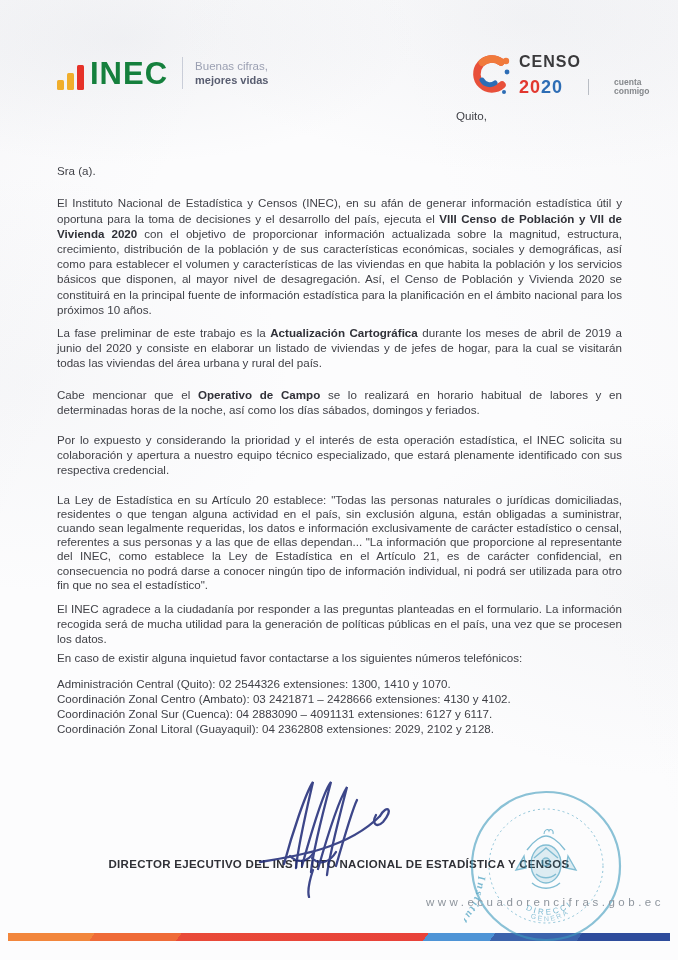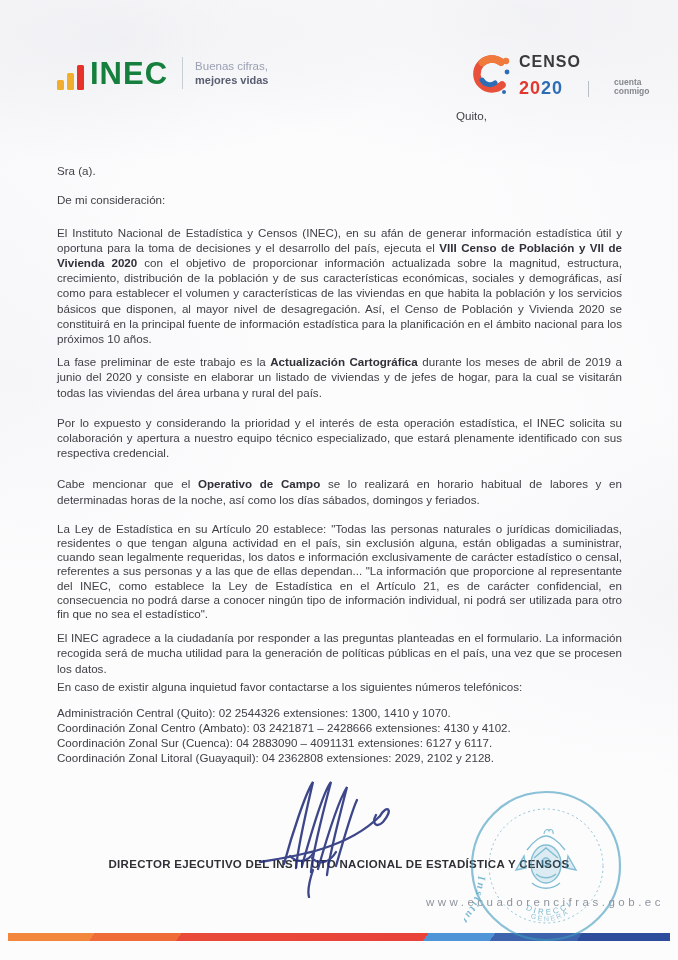--- a/index.html
+++ b/index.html
@@ -30,21 +30,21 @@
   .inec-bars .b3 { height:25px; background:#E63229; }
   .inec-word { font-size:31px; font-weight:bold; letter-spacing:1px; color:#15803d; line-height:1; }
   .inec-div { width:1px; height:32px; background:#C9CDD8; margin:0 12px 0 14px; }
   .inec-tag { font-size:11.5px; line-height:14px; }
   .inec-tag .t1 { color:#9BA0B2; }
   .inec-tag .t2 { color:#585D70; font-weight:bold; font-size:11px; }
 
   .censo-logo { position:absolute; left:468px; top:52px; display:flex; align-items:center; }
   .censo-text { margin-left:7px; line-height:1; }
   .censo-title { font-size:16px; font-weight:800; letter-spacing:1px; color:#3A3A3C; }
-  .censo-row2 { display:flex; align-items:flex-end; margin-top:8px;gap:20px; }
+  .censo-row2 { display:flex; align-items:center; margin-top:8px;gap:20px; }
   .censo-year { font-size:18px; font-weight:800; letter-spacing:1px; }
   .censo-year .red { color:#E2372F; }
   .censo-year .blue { color:#2D6DB5; }
   .censo-vdiv { width:1px; height:16px; background:#B9BDC4; margin:0 5px; }
   .censo-tag { font-size:8.5px; color:#85888C; line-height:9.5px; font-weight:bold; }
 
   
   .content {
     position:absolute; left:57px; top:108px; width:565px;
     font-size:11.6px; line-height:15.2px; text-align:justify;
@@ -117,26 +117,25 @@
           <div>cuenta</div>
           <div>conmigo</div>
         </span>
       </div>
     </div>
   </div>
 
   <div class="content">
     <p class="city">Quito,</p>
     <p class="plain" style="margin-top:40px">Sra (a).</p>
-    <p class="plain" style="margin-top:14px">De mi consideración:</p>
 
     <p style="margin-top:17px"><span>El Instituto Nacional de Estadística y Censos (INEC), en su afán de generar información estadística útil y oportuna para la toma de decisiones y el desarrollo del país, ejecuta el </span><span class="b">VIII Censo de Población y VII de Vivienda 2020</span><span> con el objetivo de proporcionar información actualizada sobre la magnitud, estructura, crecimiento, distribución de la población y de sus características económicas, sociales y demográficas, así como para establecer el volumen y características de las viviendas en que habita la población y los servicios básicos que disponen, al mayor nivel de desagregación. Así, el Censo de Población y Vivienda 2020 se constituirá en la principal fuente de información estadística para la planificación en el ámbito nacional para los próximos 10 años.</span></p>
     <p style="margin-top:8px"><span>La fase preliminar de este trabajo es la </span><span class="b">Actualización Cartográfica</span><span> durante los meses de abril de 2019 a junio del 2020 y consiste en elaborar un listado de viviendas y de jefes de hogar, para la cual se visitarán todas las viviendas del área urbana y rural del país.</span></p>
+    <p style="margin-top:16px"><span>Cabe mencionar que el </span><span class="b">Operativo de Campo</span><span> se lo realizará en horario habitual de labores y en determinadas horas de la noche, así como los días sábados, domingos y feriados.</span></p>
     <p style="margin-top:15px"><span>Por lo expuesto y considerando la prioridad y el interés de esta operación estadística, el INEC solicita su colaboración y apertura a nuestro equipo técnico especializado, que estará plenamente identificado con sus respectiva credencial.</span></p>
-    <p style="margin-top:16px"><span>Cabe mencionar que el </span><span class="b">Operativo de Campo</span><span> se lo realizará en horario habitual de labores y en determinadas horas de la noche, así como los días sábados, domingos y feriados.</span></p>
     <p style="margin-top:15px; line-height:14.2px"><span>La Ley de Estadística en su Artículo 20 establece: "Todas las personas naturales o jurídicas domiciliadas, residentes o que tengan alguna actividad en el país, sin exclusión alguna, están obligadas a suministrar, cuando sean legalmente requeridas, los datos e información exclusivamente de carácter estadístico o censal, referentes a sus personas y a las que de ellas dependan... "La información que proporcione al representante del INEC, como establece la Ley de Estadística en el Artículo 21, es de carácter confidencial, en consecuencia no podrá darse a conocer ningún tipo de información individual, ni podrá ser utilizada para otro fin que no sea el estadístico".</span></p>
     <p style="margin-top:9px"><span>El INEC agradece a la ciudadanía por responder a las preguntas planteadas en el formulario. La información recogida será de mucha utilidad para la generación de políticas públicas en el país, una vez que se procesen los datos.</span></p>
     <p class="plain" style="margin-top:3px"><span>En caso de existir alguna inquietud favor contactarse a los siguientes números telefónicos:</span></p>
 
     <div class="contacts" style="margin-top:11px">
       <div>Administración Central (Quito): 02 2544326 extensiones: 1300, 1410 y 1070.</div>
       <div>Coordinación Zonal Centro (Ambato): 03 2421871 – 2428666 extensiones: 4130 y 4102.</div>
       <div>Coordinación Zonal Sur (Cuenca): 04 2883090 – 4091131 extensiones: 6127 y 6117.</div>
       <div>Coordinación Zonal Litoral (Guayaquil): 04 2362808 extensiones: 2029, 2102 y 2128.</div>
     </div>

